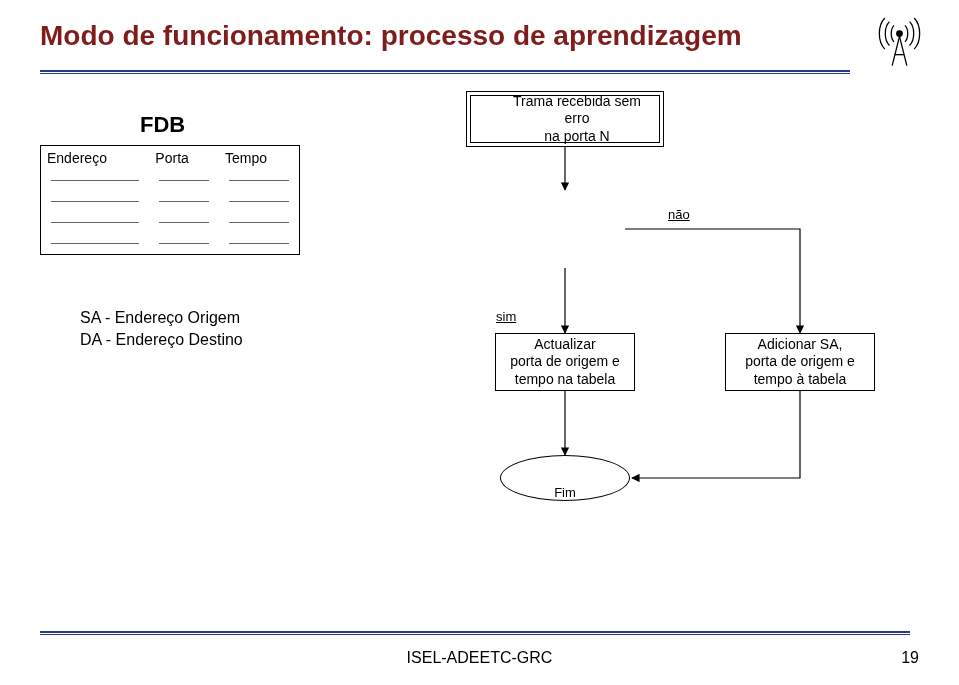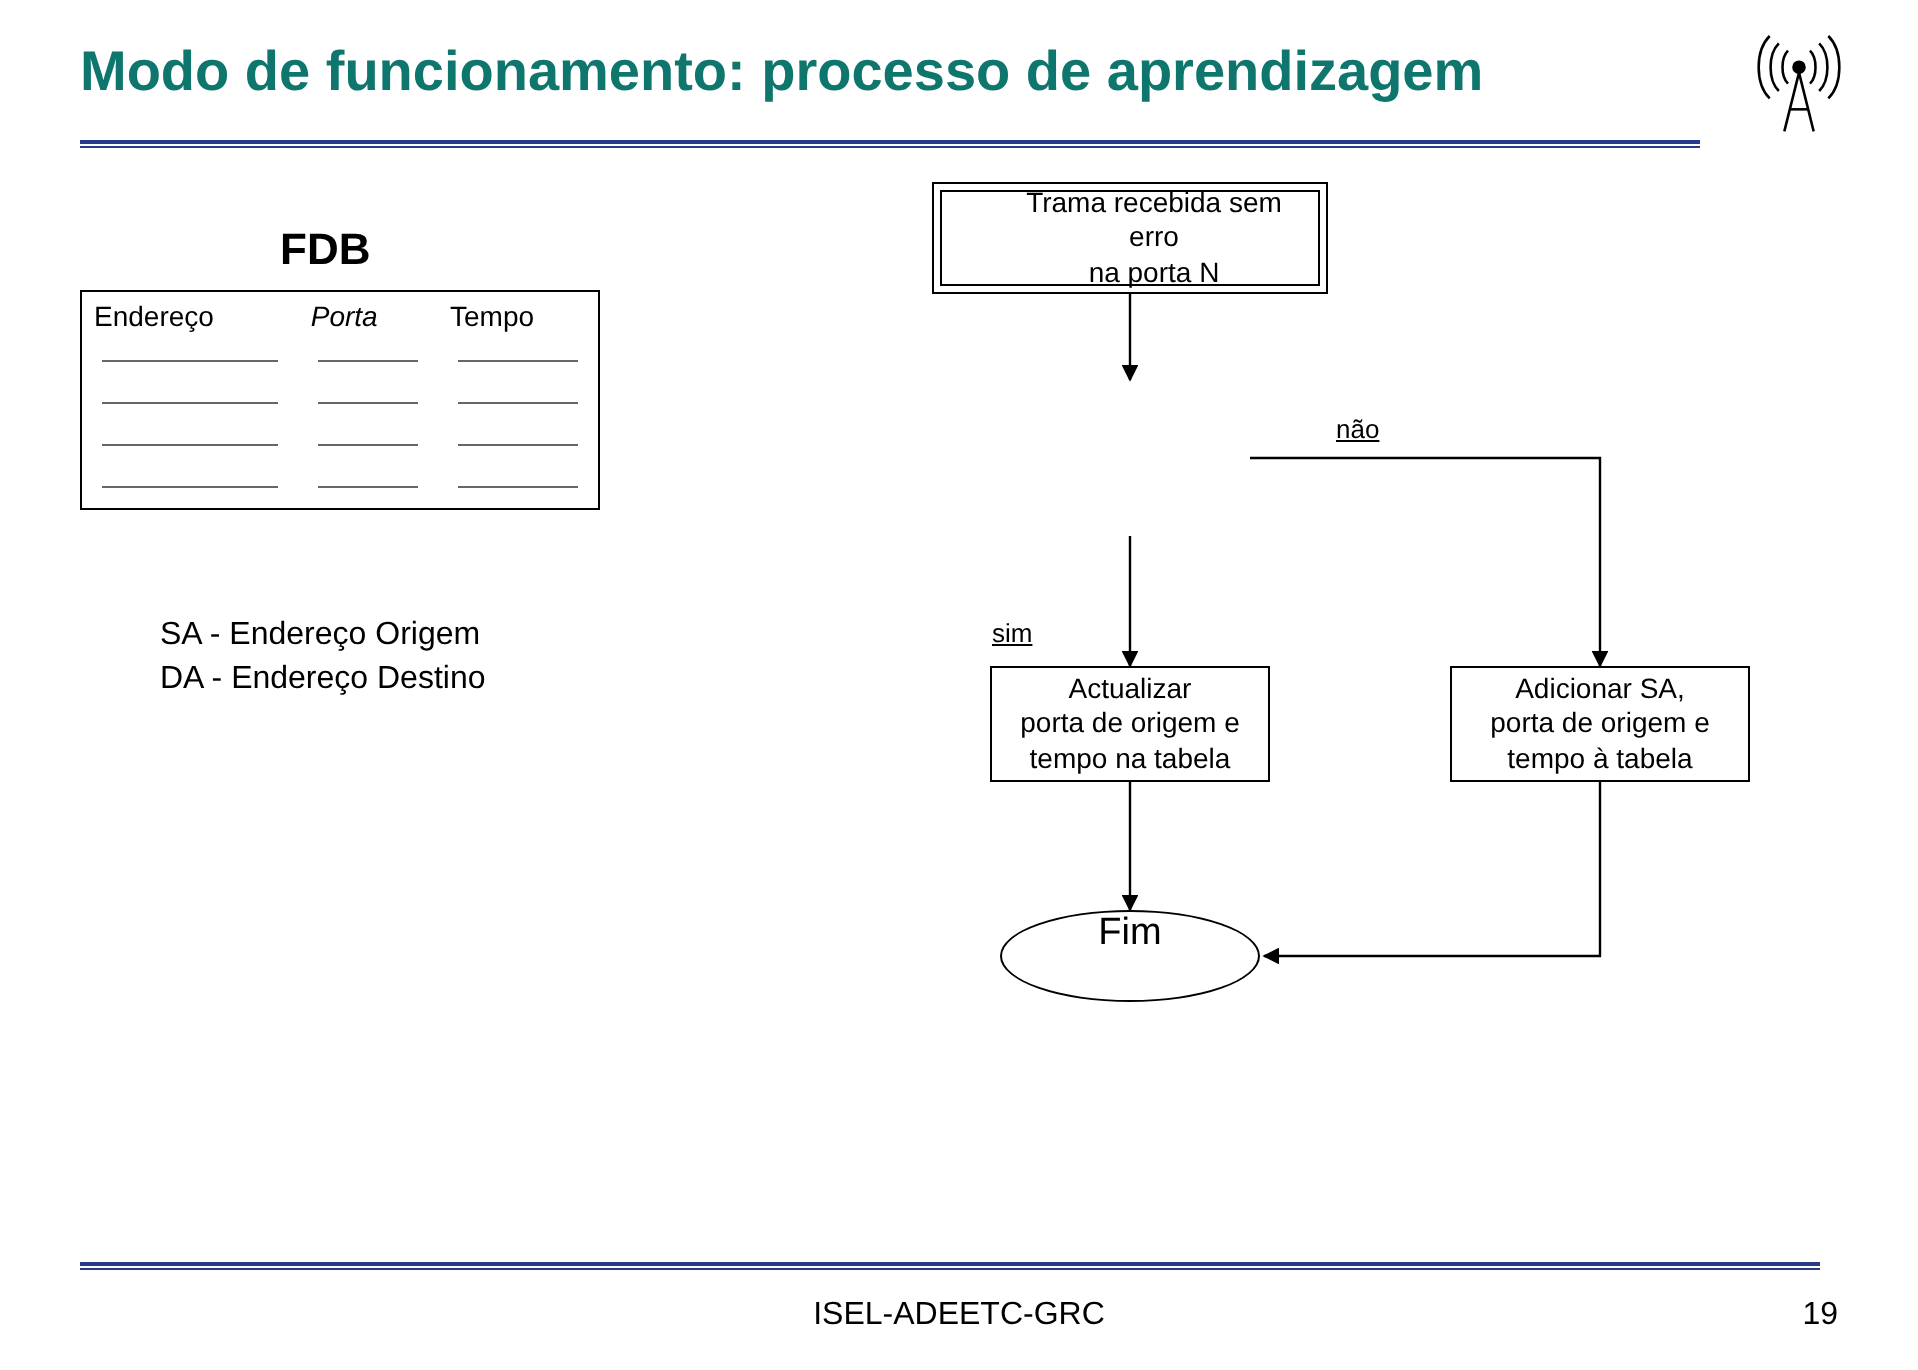--- a/index.html
+++ b/index.html
@@ -11,21 +11,21 @@
     font-family: Arial, Helvetica, sans-serif;
     position: relative;
     overflow: hidden;
   }
   .slide-title {
     position: absolute;
     top: 20px;
     left: 40px;
     font-size: 28px;
     font-weight: bold;
-    color: #0f766e;
+    color: #7f1d1d;
   }
   .title-rule {
     position: absolute;
     top: 70px;
     left: 40px;
     width: 810px;
     height: 0;
     border-top: 2px solid #2a3a8a;
     border-bottom: 1px solid #2a3a8a;
     padding-top: 1px;
@@ -124,22 +124,22 @@
   .process-add {
     left: 345px; top: 238px;
     width: 150px; height: 58px;
   }
   .end-node {
     position: absolute;
     left: 120px; top: 360px;
     width: 130px; height: 46px;
     border: 1px solid #000;
     border-radius: 50% / 50%;
-    display: flex; align-items: flex-start; justify-content: center;
-    font-size: 19px;
+    display: flex; align-items: flex-end; justify-content: center;
+    font-size: 13px;
     background: #fff;
   }
   .edge-label {
     position: absolute;
     font-size: 13px;
     text-decoration: underline;
   }
   .lbl-sim { left: 116px; top: 214px; }
   .lbl-nao { left: 288px; top: 112px; }
   .flow-svg {
@@ -193,21 +193,21 @@
   </g>
 </svg>
 
 <div class="fdb-label">FDB</div>
 
 <div class="table">
   <table class="table-inner">
     <thead>
       <tr>
         <th style="width:42%;">Endereço</th>
-        <th style="width:27%;font-style:italic;">Porta</th>
+        <th style="width:27%;">Porta</th>
         <th style="width:31%;">Tempo</th>
       </tr>
     </thead>
     <tbody>
       <tr class="row-lines">
           <td>
             <div></div>
           </td>
           <td>
             <div></div>

